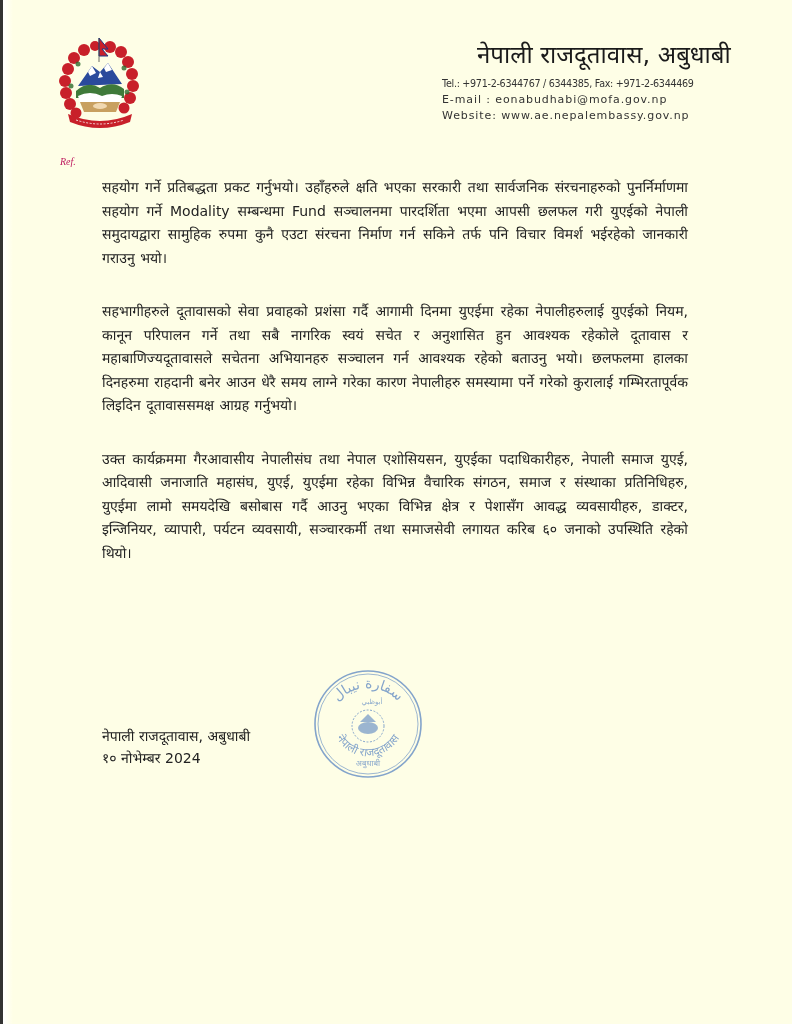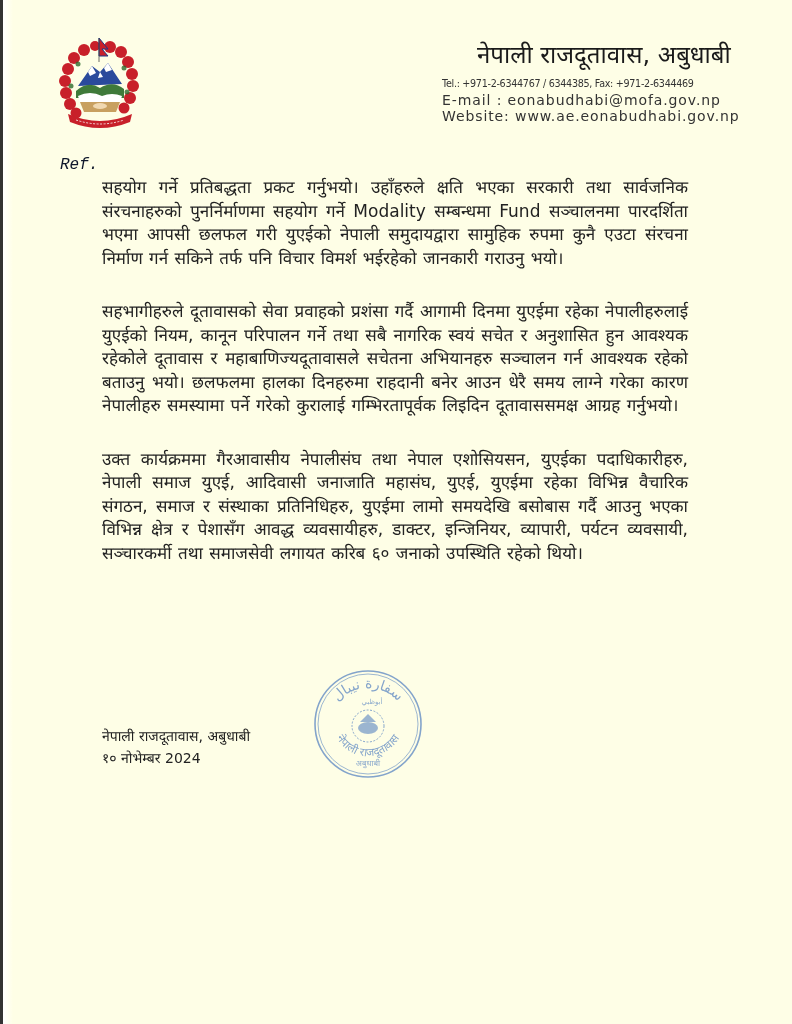--- a/index.html
+++ b/index.html
@@ -55,41 +55,41 @@
       color: #333;
       line-height: 16px;
       white-space: nowrap;
     }
     .letterhead .contact.tel {
       font-size: 9.6px;
       letter-spacing: -0.3px;
       margin-top: 6px;
     }
     .letterhead .contact.wide {
-      font-size: 14px;
+      font-size: 11px;
       letter-spacing: 0.9px;
     }
     .ref {
       position: absolute;
       left: 60px;
       top: 156px;
-      font-family: Liberation Mono, monospace;
+      font-family: Liberation Serif, serif;
       font-style: italic;
-      font-size: 16px;
-      color: #0f172a;
+      font-size: 10px;
+      color: #be185d;
     }
     .body-text {
       position: absolute;
       left: 102px;
       top: 176px;
       width: 586px;
     }
     .para {
       font-family: "DejaVu Sans", sans-serif;
-      font-size: 17px;
+      font-size: 14px;
       line-height: 23.5px;
       text-align: justify;
       text-align-last: left;
       color: #222;
       margin: 0 0 30px 0;
       word-spacing: 1px;
     }
     .para.p2 { margin-bottom: 30px; }
     .para.p3 { margin-bottom: 12px; }
     .signature {
@@ -158,21 +158,21 @@
 
     <path d="M10,78 Q42,92 74,78 L72,86 Q42,98 12,86 Z" fill="#c8202a"></path>
     <path d="M18,84 Q42,92 66,84" stroke="#ffffff" stroke-width="0.8" fill="none" stroke-dasharray="2,1.5"></path>
   </svg>
 </div>
 
 <div class="letterhead">
   <div class="title">नेपाली राजदूतावास, अबुधाबी</div>
   <div class="contact tel">Tel.: +971-2-6344767 / 6344385, Fax: +971-2-6344469</div>
   <div class="contact wide">E-mail : eonabudhabi@mofa.gov.np</div>
-  <div class="contact wide">Website: www.ae.eonabudhabi.gov.np</div>
+  <div class="contact wide">Website: www.ae.nepalembassy.gov.np</div>
 </div>
 
 <div class="ref">Ref.</div>
 
 <div class="body-text">
   <p class="para p1">सहयोग गर्ने प्रतिबद्धता प्रकट गर्नुभयो। उहाँहरुले क्षति भएका सरकारी तथा सार्वजनिक संरचनाहरुको पुनर्निर्माणमा सहयोग गर्ने Modality सम्बन्धमा Fund सञ्चालनमा पारदर्शिता भएमा आपसी छलफल गरी युएईको नेपाली समुदायद्वारा सामुहिक रुपमा कुनै एउटा संरचना निर्माण गर्न सकिने तर्फ पनि विचार विमर्श भईरहेको जानकारी गराउनु भयो।</p>
   <p class="para p2">सहभागीहरुले दूतावासको सेवा प्रवाहको प्रशंसा गर्दै आगामी दिनमा युएईमा रहेका नेपालीहरुलाई युएईको नियम, कानून परिपालन गर्ने तथा सबै नागरिक स्वयं सचेत र अनुशासित हुन आवश्यक रहेकोले दूतावास र महाबाणिज्यदूतावासले सचेतना अभियानहरु सञ्चालन गर्न आवश्यक रहेको बताउनु भयो। छलफलमा हालका दिनहरुमा राहदानी बनेर आउन धेरै समय लाग्ने गरेका कारण नेपालीहरु समस्यामा पर्ने गरेको कुरालाई गम्भिरतापूर्वक लिइदिन दूतावाससमक्ष आग्रह गर्नुभयो।</p>
   <p class="para p3">उक्त कार्यक्रममा गैरआवासीय नेपालीसंघ तथा नेपाल एशोसियसन, युएईका पदाधिकारीहरु, नेपाली समाज युएई, आदिवासी जनाजाति महासंघ, युएई, युएईमा रहेका विभिन्न वैचारिक संगठन, समाज र संस्थाका प्रतिनिधिहरु, युएईमा लामो समयदेखि बसोबास गर्दै आउनु भएका विभिन्न क्षेत्र र पेशासँग आवद्ध व्यवसायीहरु, डाक्टर, इन्जिनियर, व्यापारी, पर्यटन व्यवसायी, सञ्चारकर्मी तथा समाजसेवी लगायत करिब ६० जनाको उपस्थिति रहेको थियो।</p>
 </div>
 

